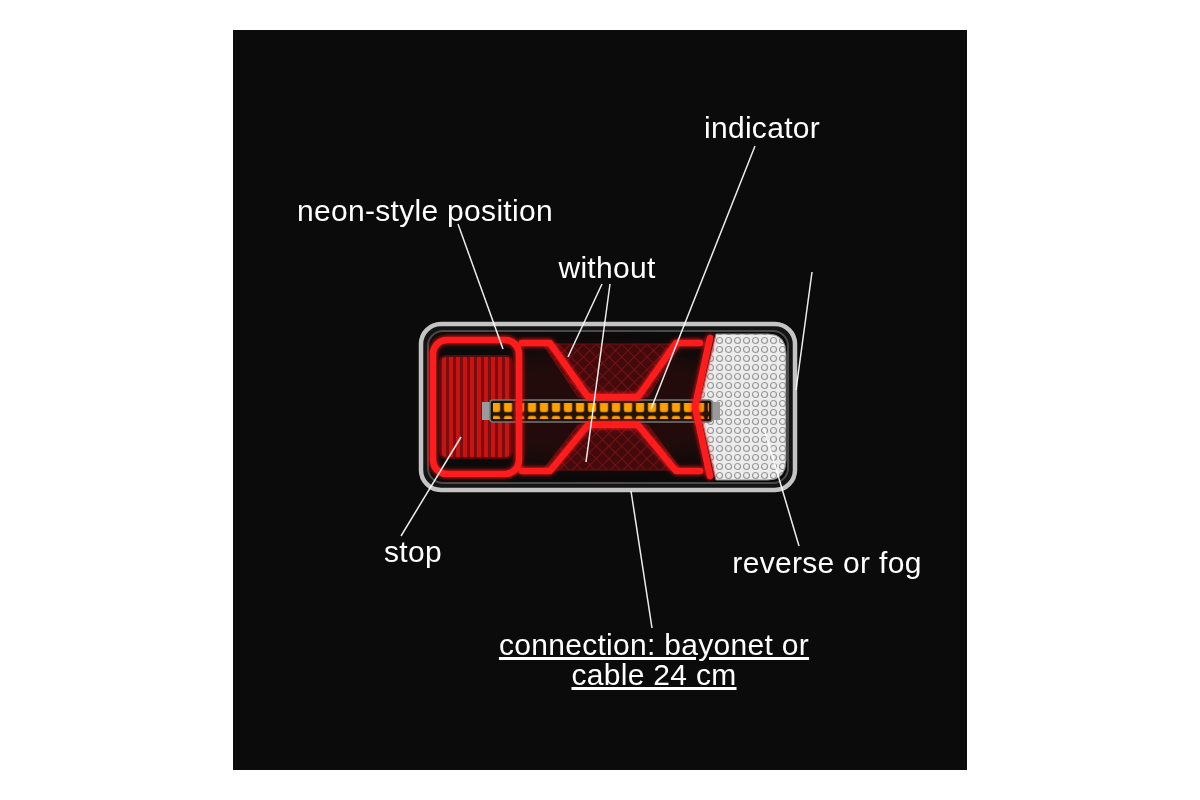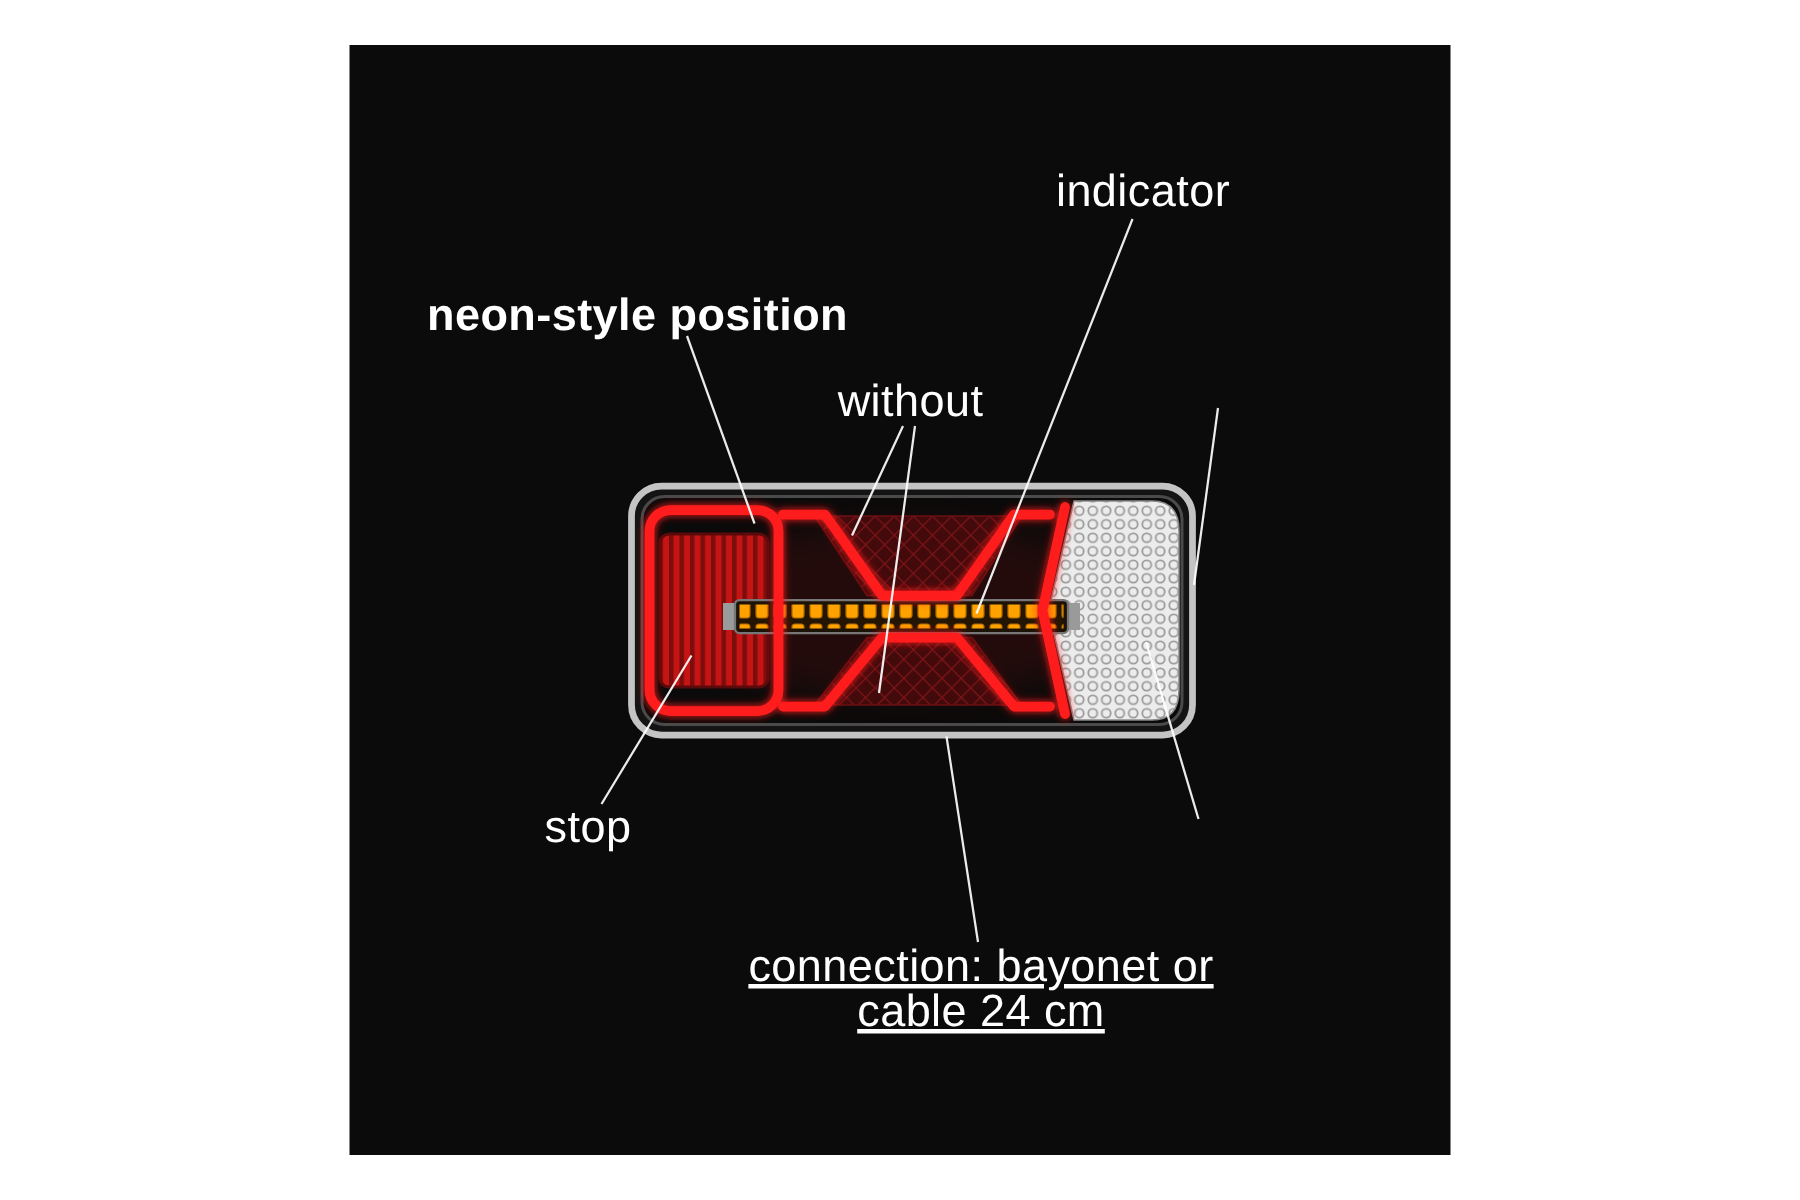--- a/index.html
+++ b/index.html
@@ -100,26 +100,27 @@
     <line class="leader" x1="602" y1="284" x2="568" y2="357"></line>
     <line class="leader" x1="610" y1="284" x2="586" y2="462"></line>
     <line class="leader" x1="812" y1="272" x2="796" y2="390"></line>
     <line class="leader" x1="401" y1="536" x2="461" y2="437"></line>
     <line class="leader" x1="799" y1="546" x2="764" y2="428"></line>
     <line class="leader" x1="652" y1="628" x2="631" y2="491"></line>
   </svg>
 
   <div class="label" style="left:762px; top:128px;">indicator</div>
 
-  <div class="label" style="left:425px; top:211px;font-weight:bold;">neon-style position</div>
+  <div class="label" style="left:425px; top:211px;">neon-style position</div>
 
   <div class="label" style="left:607px; top:268px;">without</div>
 
 
-  <div class="label" style="left:392px; top:552px;">stop</div>
+  <div class="label" style="left:413px; top:552px;">stop</div>
 
+  <div class="label" style="left:827px; top:563px;">reverse or fog</div>
 
   <div class="label two-line" style="left:654px; top:660px;text-decoration:underline;">
     <span>connection: bayonet or</span>
     <span>cable 24 cm</span>
   </div>
 
 </div>
 
 </body></html>

